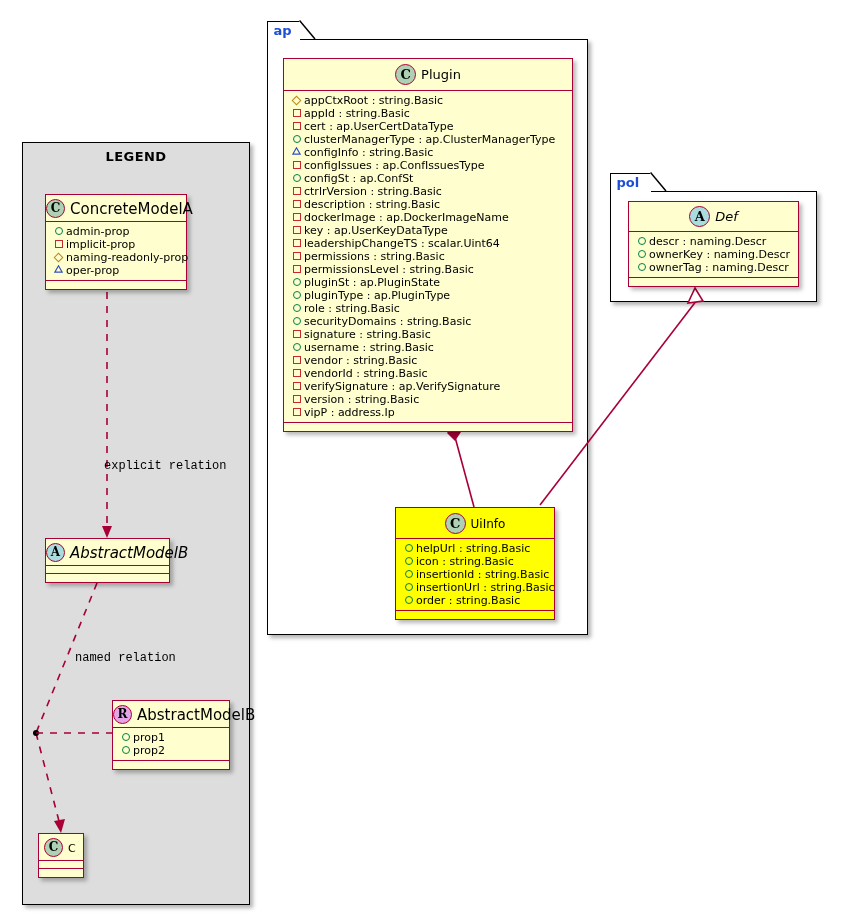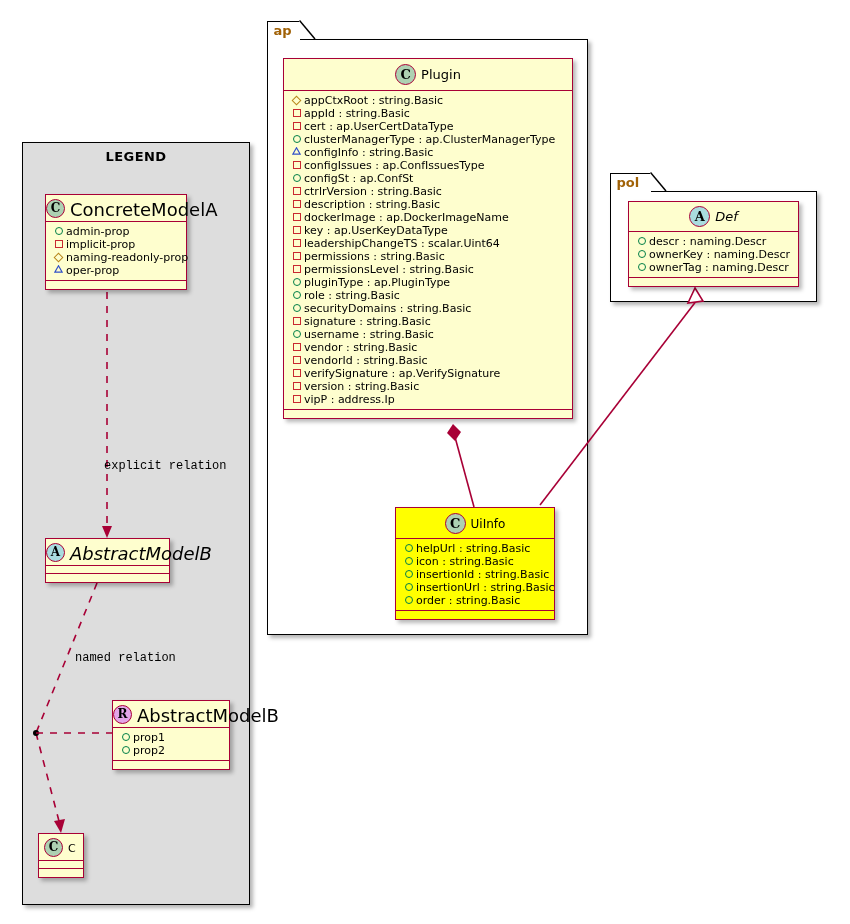--- a/index.html
+++ b/index.html
@@ -39,21 +39,21 @@
   .uml-header {
     box-sizing: border-box;
     border-bottom: 1px solid #A80036;
     text-align: center;
     position: relative;
     height: 27px;
     line-height: 27px;
     white-space: nowrap;
   }
   .uml-header .title {
-    font-size: 18px;
+    font-size: 15px;
     color: #000000;
     vertical-align: middle;
   }
   .uml-header .title.italic { font-style: italic; }
 
   .stereo {
     display: inline-block;
     width: 17px; height: 17px;
     border-radius: 50%;
     line-height: 17px;
@@ -142,21 +142,21 @@
     top: -19px;
     left: -1.5px;
     z-index: 3;
   }
   .pkg-tab-label {
     position: absolute;
     left: 6px;
     top: 1px;
     font-size: 13px;
     font-weight: bold;
-    color: #a16207;
+    color: #1d4ed8;
     white-space: nowrap;
   }
 
   
   .legend {
     position: absolute;
     box-sizing: border-box;
     border: 1.5px solid #000000;
     background: #DDDDDD;
     box-shadow: 3px 3px 4px rgba(0,0,0,0.30);
@@ -270,20 +270,21 @@
             </svg></span><span>configInfo : string.Basic</span></div>
         <div class="uml-attr"><span class="vis"><i class="sq"></i></span><span>configIssues : ap.ConfIssuesType</span></div>
         <div class="uml-attr"><span class="vis"><i class="ci"></i></span><span>configSt : ap.ConfSt</span></div>
         <div class="uml-attr"><span class="vis"><i class="sq"></i></span><span>ctrlrVersion : string.Basic</span></div>
         <div class="uml-attr"><span class="vis"><i class="sq"></i></span><span>description : string.Basic</span></div>
         <div class="uml-attr"><span class="vis"><i class="sq"></i></span><span>dockerImage : ap.DockerImageName</span></div>
         <div class="uml-attr"><span class="vis"><i class="sq"></i></span><span>key : ap.UserKeyDataType</span></div>
         <div class="uml-attr"><span class="vis"><i class="sq"></i></span><span>leadershipChangeTS : scalar.Uint64</span></div>
         <div class="uml-attr"><span class="vis"><i class="sq"></i></span><span>permissions : string.Basic</span></div>
         <div class="uml-attr"><span class="vis"><i class="sq"></i></span><span>permissionsLevel : string.Basic</span></div>
+        <div class="uml-attr"><span class="vis"><i class="ci"></i></span><span>pluginSt : ap.PluginState</span></div>
         <div class="uml-attr"><span class="vis"><i class="ci"></i></span><span>pluginType : ap.PluginType</span></div>
         <div class="uml-attr"><span class="vis"><i class="ci"></i></span><span>role : string.Basic</span></div>
         <div class="uml-attr"><span class="vis"><i class="ci"></i></span><span>securityDomains : string.Basic</span></div>
         <div class="uml-attr"><span class="vis"><i class="sq"></i></span><span>signature : string.Basic</span></div>
         <div class="uml-attr"><span class="vis"><i class="ci"></i></span><span>username : string.Basic</span></div>
         <div class="uml-attr"><span class="vis"><i class="sq"></i></span><span>vendor : string.Basic</span></div>
         <div class="uml-attr"><span class="vis"><i class="sq"></i></span><span>vendorId : string.Basic</span></div>
         <div class="uml-attr"><span class="vis"><i class="sq"></i></span><span>verifySignature : ap.VerifySignature</span></div>
         <div class="uml-attr"><span class="vis"><i class="sq"></i></span><span>version : string.Basic</span></div>
         <div class="uml-attr"><span class="vis"><i class="sq"></i></span><span>vipP : address.Ip</span></div>

